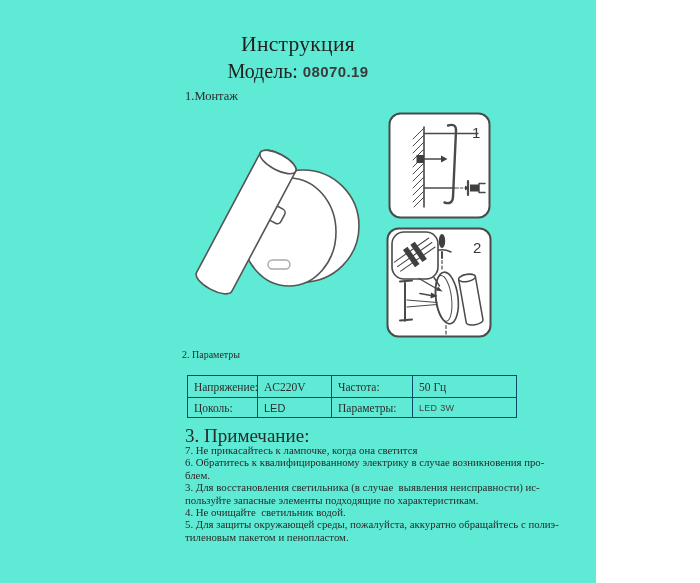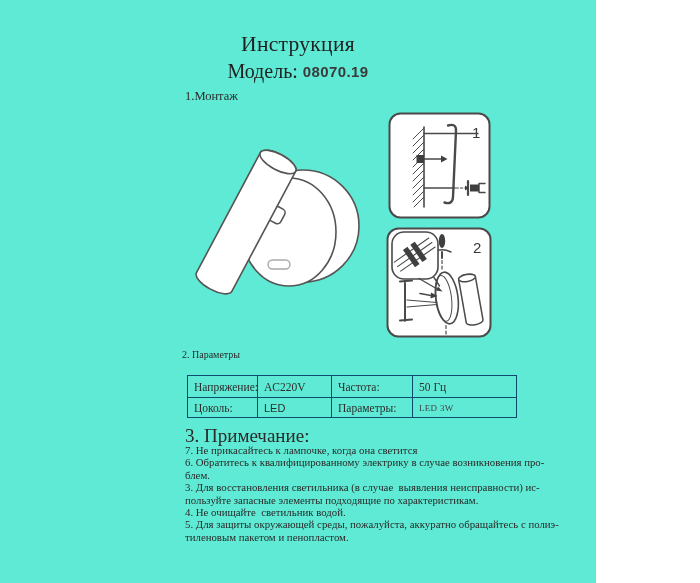--- a/index.html
+++ b/index.html
@@ -26,21 +26,21 @@
     border-collapse:collapse;table-layout:fixed;
     border:1.6px solid #5b5b5b;font-size:11.5px;color:#2e2e2e;
   }
   table.params td{
     border:1px solid #0c4a6e;padding:0 20px 0 6px;vertical-align:middle;
     overflow:hidden;white-space:nowrap;
   }
   table.params tr:nth-child(1) td{height:21px;}
   table.params tr:nth-child(2) td{height:19px;}
   .cell-sans{font-family:"Liberation Sans","DejaVu Sans",sans-serif;font-size:11px;margin-top:48px;}
-  .cell-sans-small{font-family:Liberation Serif, serif;font-size:9px;letter-spacing:.3px;color:#444;}
+  .cell-sans-small{font-family:Liberation Sans, sans-serif;font-size:9px;letter-spacing:.3px;color:#444;}
   .notes{position:absolute;left:185px;top:444px;font-size:10.8px;line-height:12.4px;color:#2a2a2a;}
   .notes div{white-space:pre;}
   svg text{font-family:"Liberation Sans","DejaVu Sans",sans-serif;fill:#3a3a3a;}
 </style>
 </head>
 <body>
 
 <div class="sheet">
 
   <div class="centered title">Инструкция</div>

